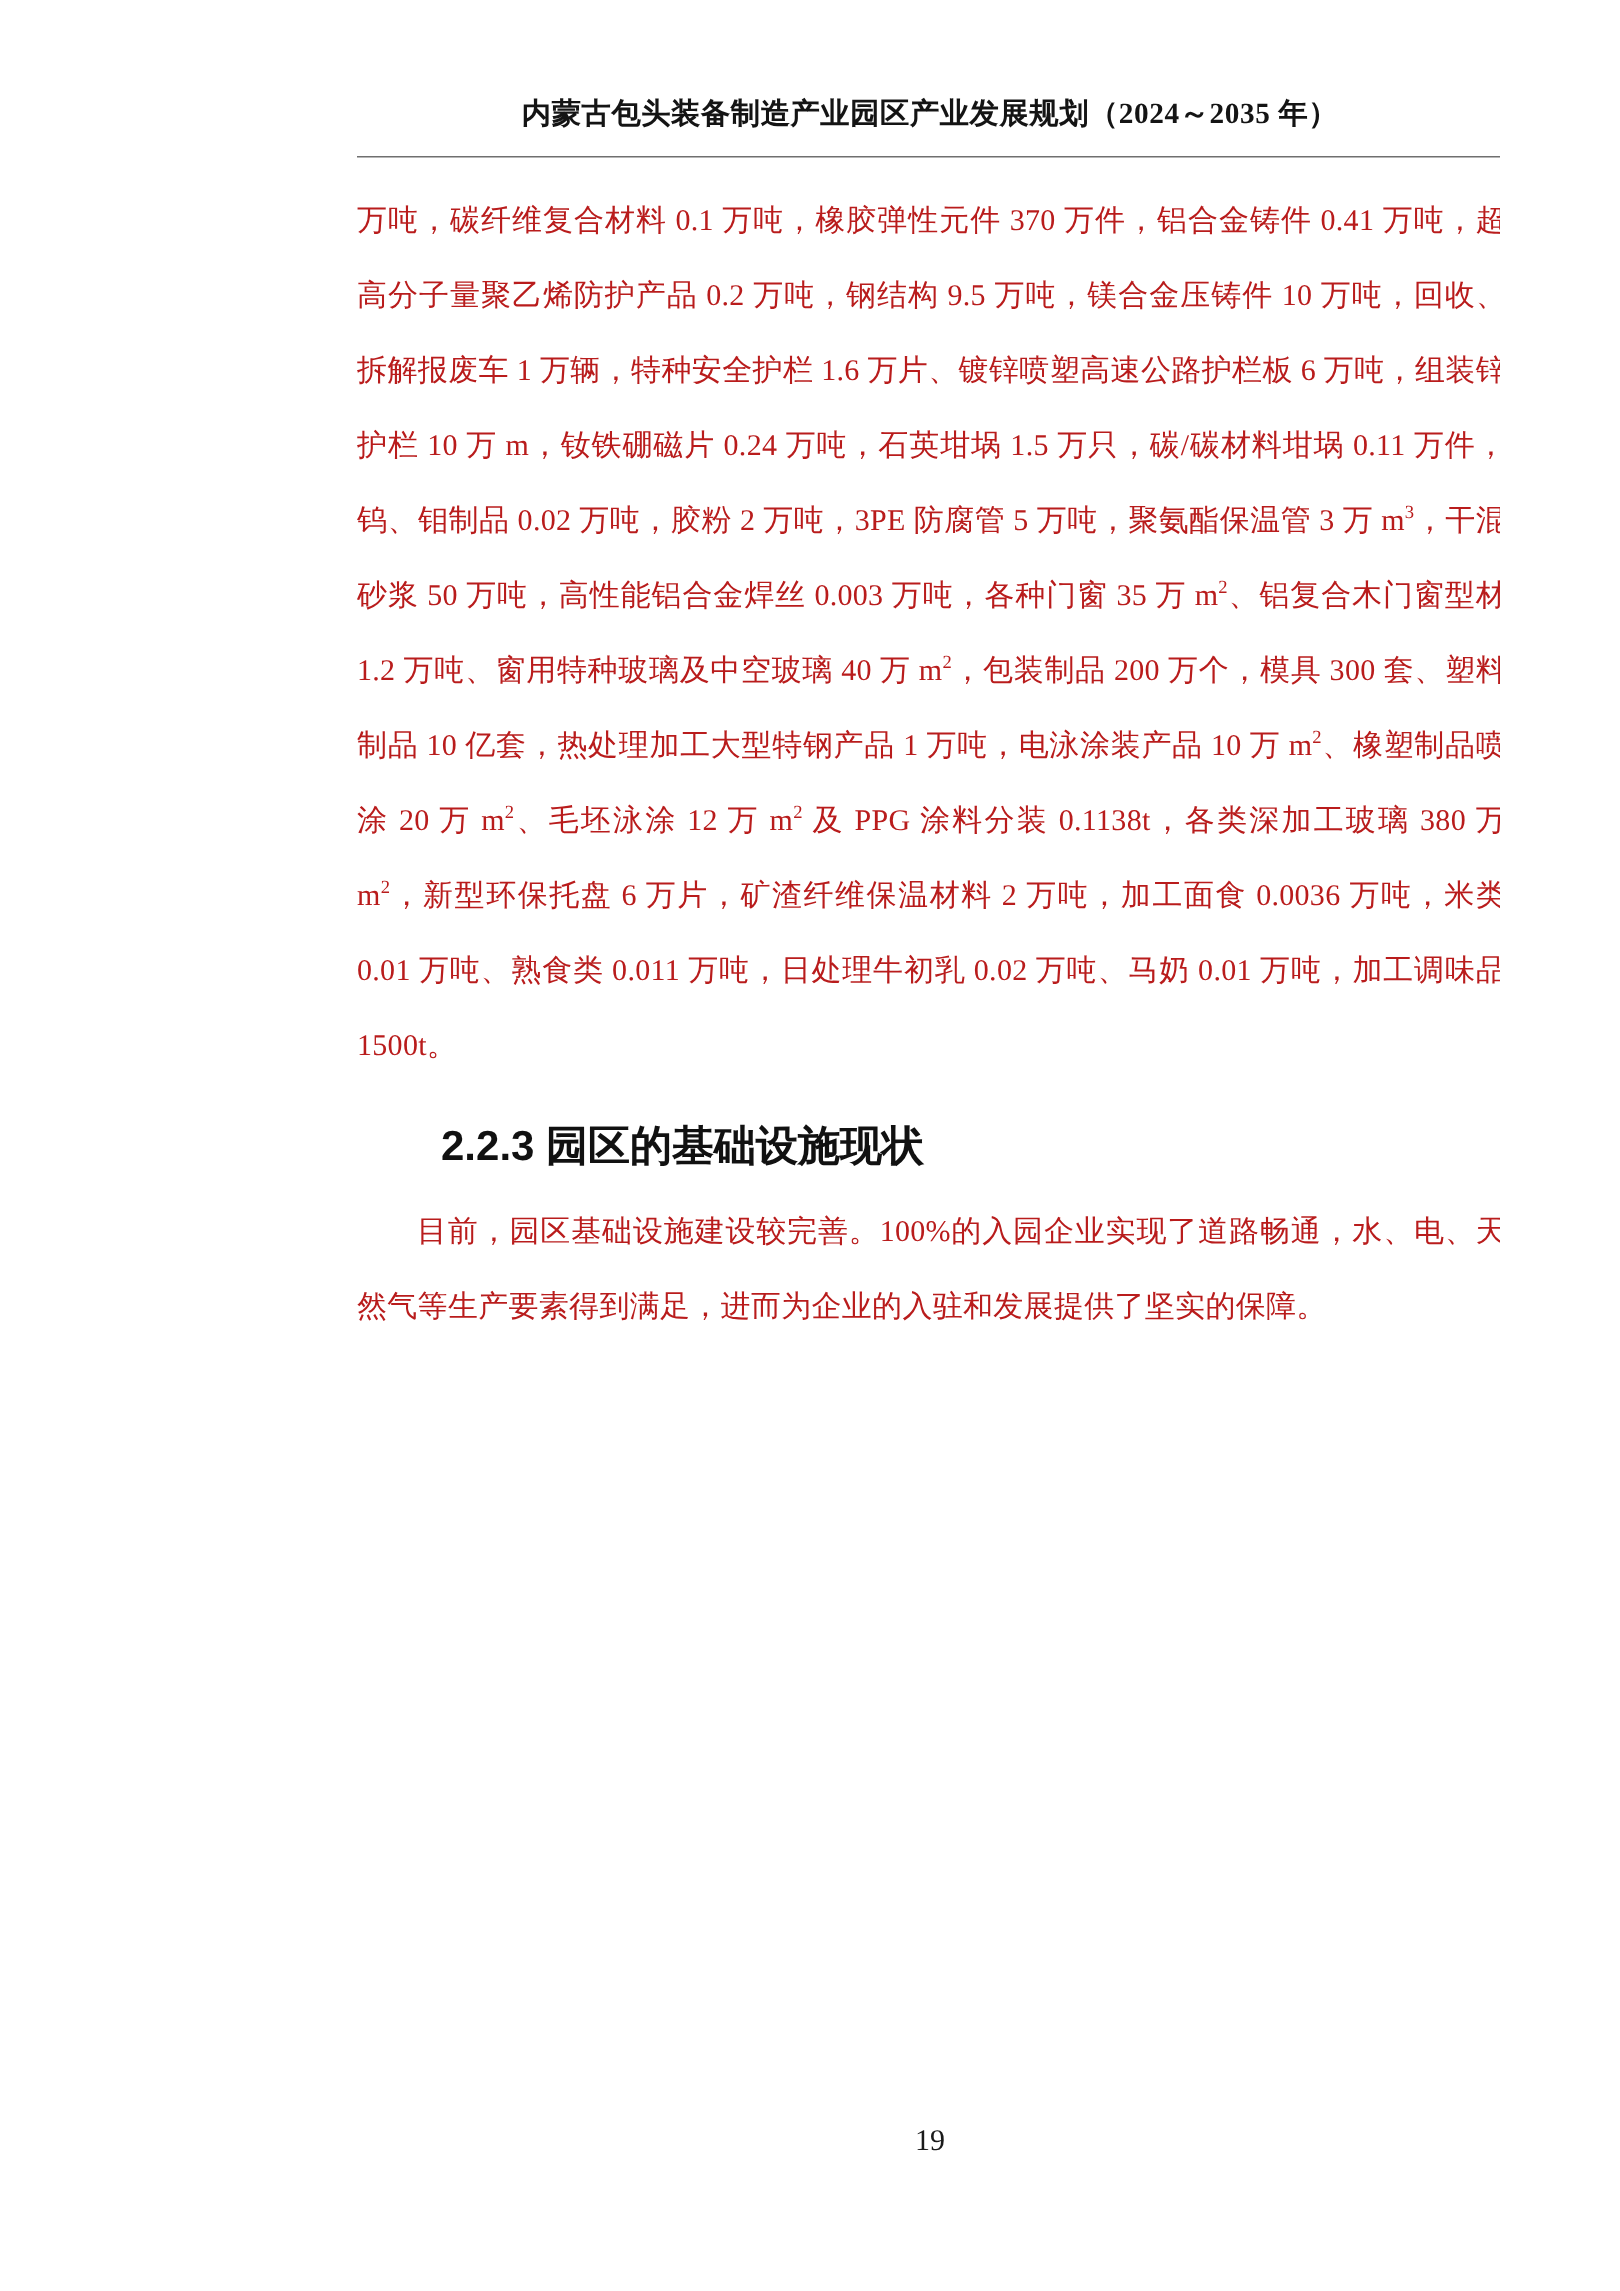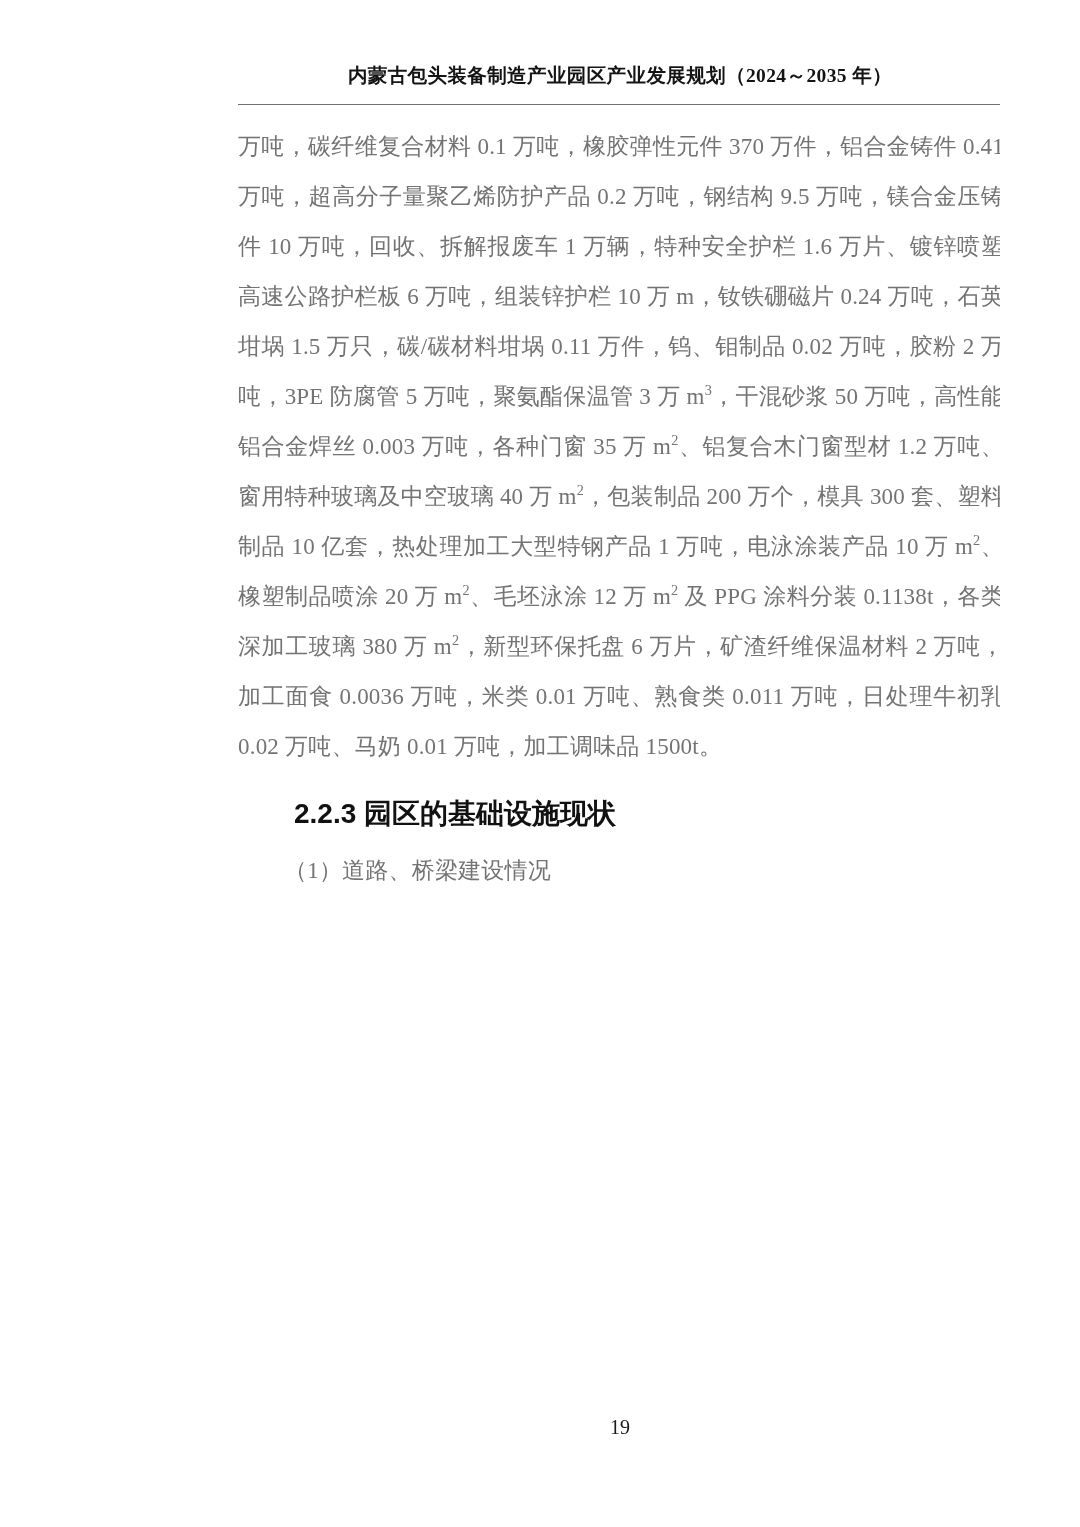--- a/index.html
+++ b/index.html
@@ -41,26 +41,26 @@
     background: #6f6f6f;
   }
   .content {
     position: absolute;
     top: 122px;
     left: 158px;
     width: 766px;
   }
   p.body-text {
     margin: 0 0 0 0;
-    font-size: 23px;
+    font-size: 20px;
     line-height: 50px;
     text-align: justify;
     text-justify: inter-ideograph;
     letter-spacing: 0.2px;
-    color: #737373;
+    color: #b91c1c;
   }
   p.indent {
     text-indent: 2em;
   }
   h3.section-heading {
     margin: 16px 0 6px 0;
     font-size: 28px;
     font-weight: bold;
     line-height: 52px;
     text-indent: 2em;
@@ -90,21 +90,21 @@
   <div class="header">内蒙古包头装备制造产业园区产业发展规划（2024～2035 年）</div>
 
   <div class="header-rule"></div>
 
   <div class="content">
 
     <p class="body-text">万吨，碳纤维复合材料 0.1 万吨，橡胶弹性元件 370 万件，铝合金铸件 0.41 万吨，超高分子量聚乙烯防护产品 0.2 万吨，钢结构 9.5 万吨，镁合金压铸件 10 万吨，回收、拆解报废车 1 万辆，特种安全护栏 1.6 万片、镀锌喷塑高速公路护栏板 6 万吨，组装锌护栏 10 万 m，钕铁硼磁片 0.24 万吨，石英坩埚 1.5 万只，碳/碳材料坩埚 0.11 万件，钨、钼制品 0.02 万吨，胶粉 2 万吨，3PE 防腐管 5 万吨，聚氨酯保温管 3 万 m<sup>3</sup>，干混砂浆 50 万吨，高性能铝合金焊丝 0.003 万吨，各种门窗 35 万 m<sup>2</sup>、铝复合木门窗型材 1.2 万吨、窗用特种玻璃及中空玻璃 40 万 m<sup>2</sup>，包装制品 200 万个，模具 300 套、塑料制品 10 亿套，热处理加工大型特钢产品 1 万吨，电泳涂装产品 10 万 m<sup>2</sup>、橡塑制品喷涂 20 万 m<sup>2</sup>、毛坯泳涂 12 万 m<sup>2</sup> 及 PPG 涂料分装 0.1138t，各类深加工玻璃 380 万 m<sup>2</sup>，新型环保托盘 6 万片，矿渣纤维保温材料 2 万吨，加工面食 0.0036 万吨，米类 0.01 万吨、熟食类 0.011 万吨，日处理牛初乳 0.02 万吨、马奶 0.01 万吨，加工调味品 1500t。</p>
 
     <h3 class="section-heading">2.2.3 园区的基础设施现状</h3>
 
+    <p class="body-text indent">目前，园区基础设施建设较完善。100%的入园企业实现了道路畅通，水、电、天然气等生产要素得到满足，进而为企业的入驻和发展提供了坚实的保障。</p>
 
-    <p class="body-text indent">（1）道路、桥梁建设情况</p>
 
 
   </div>
 
   <div class="page-number">19</div>
 
 </div>
 
 </body></html>

